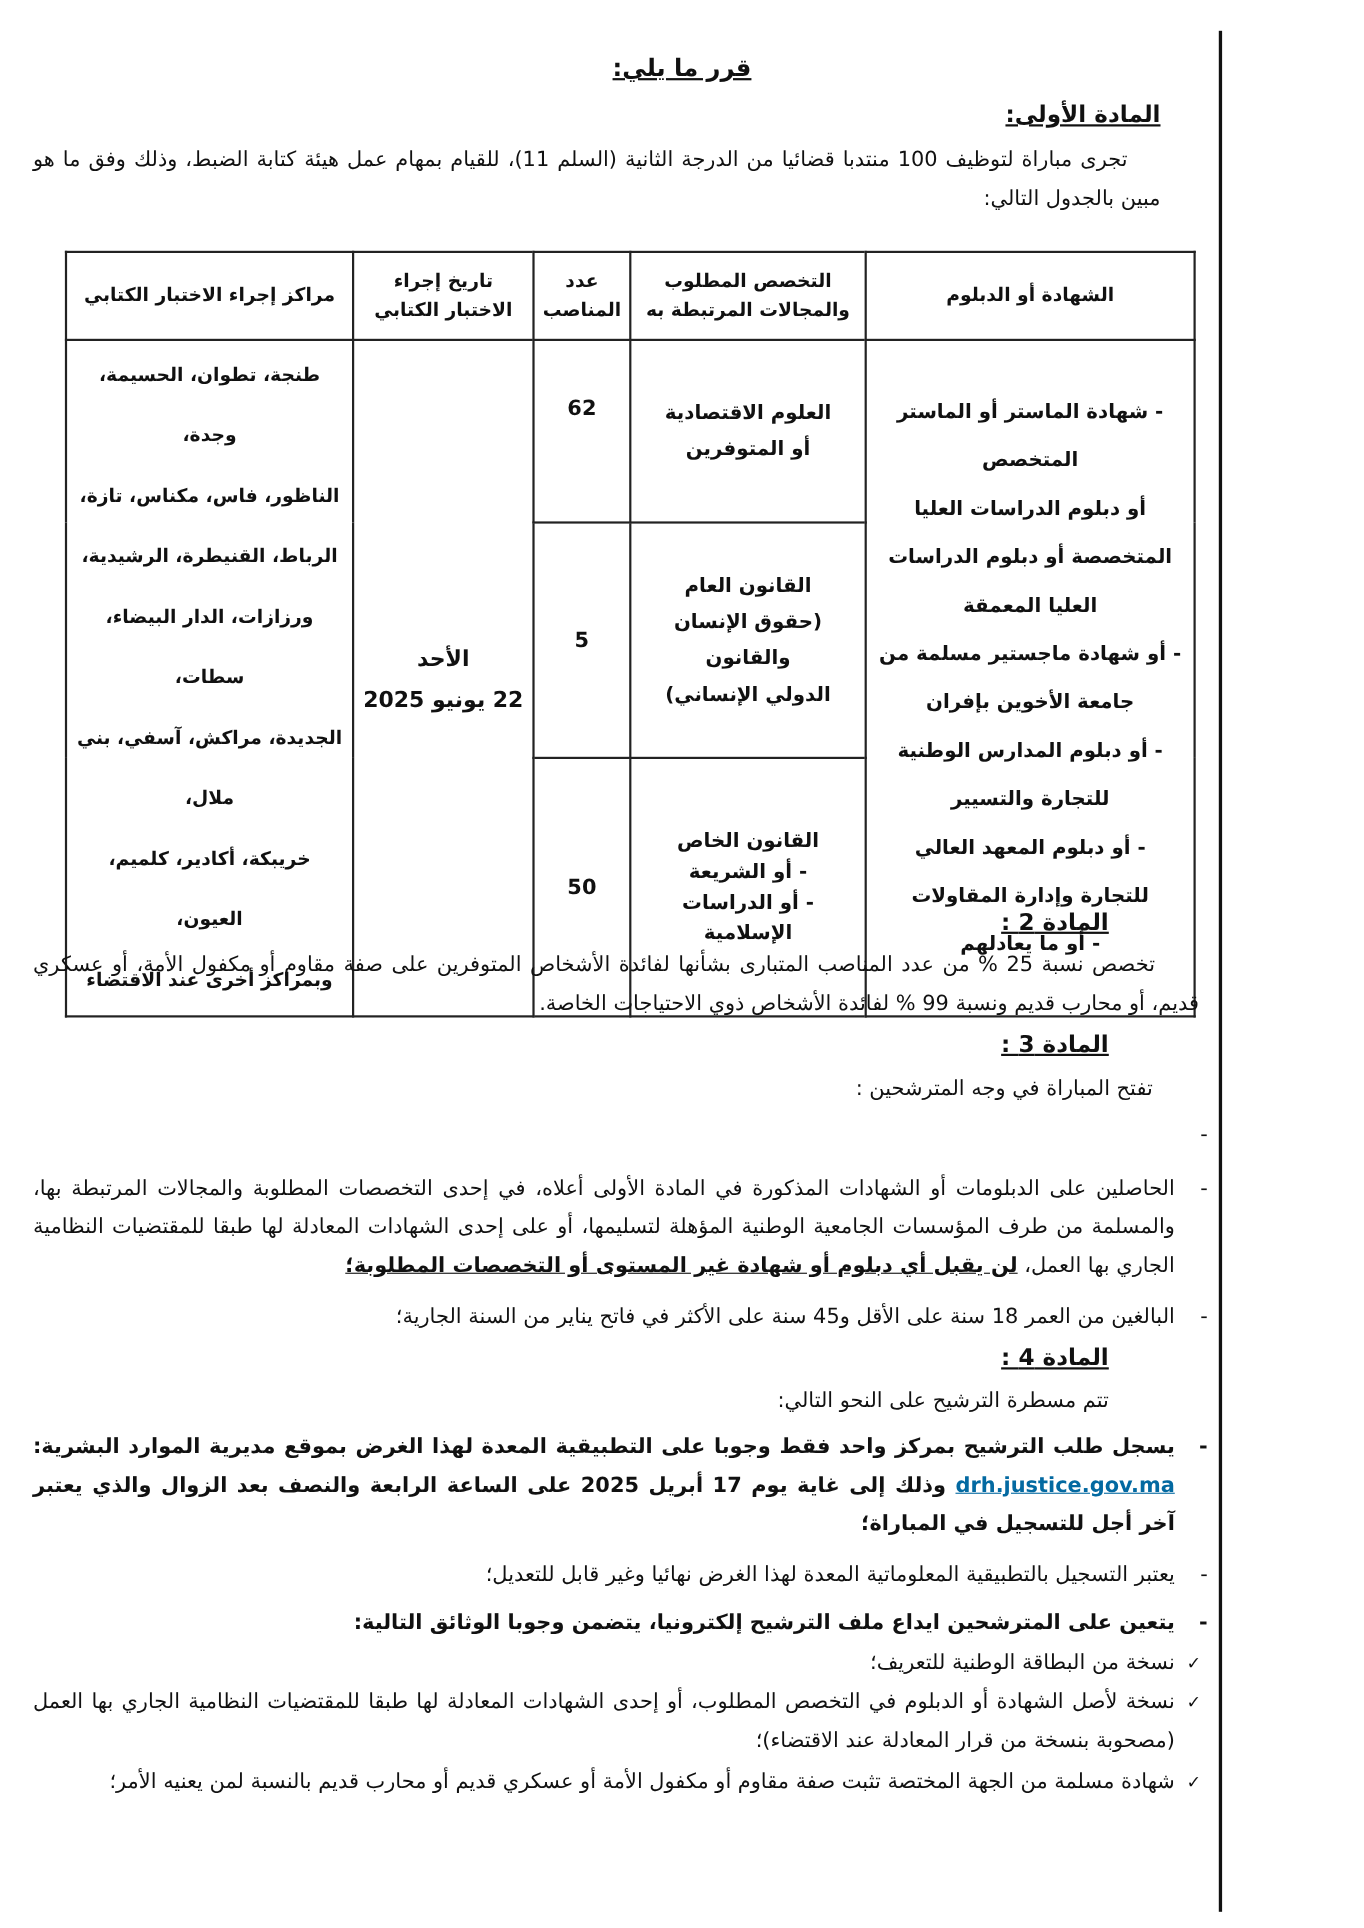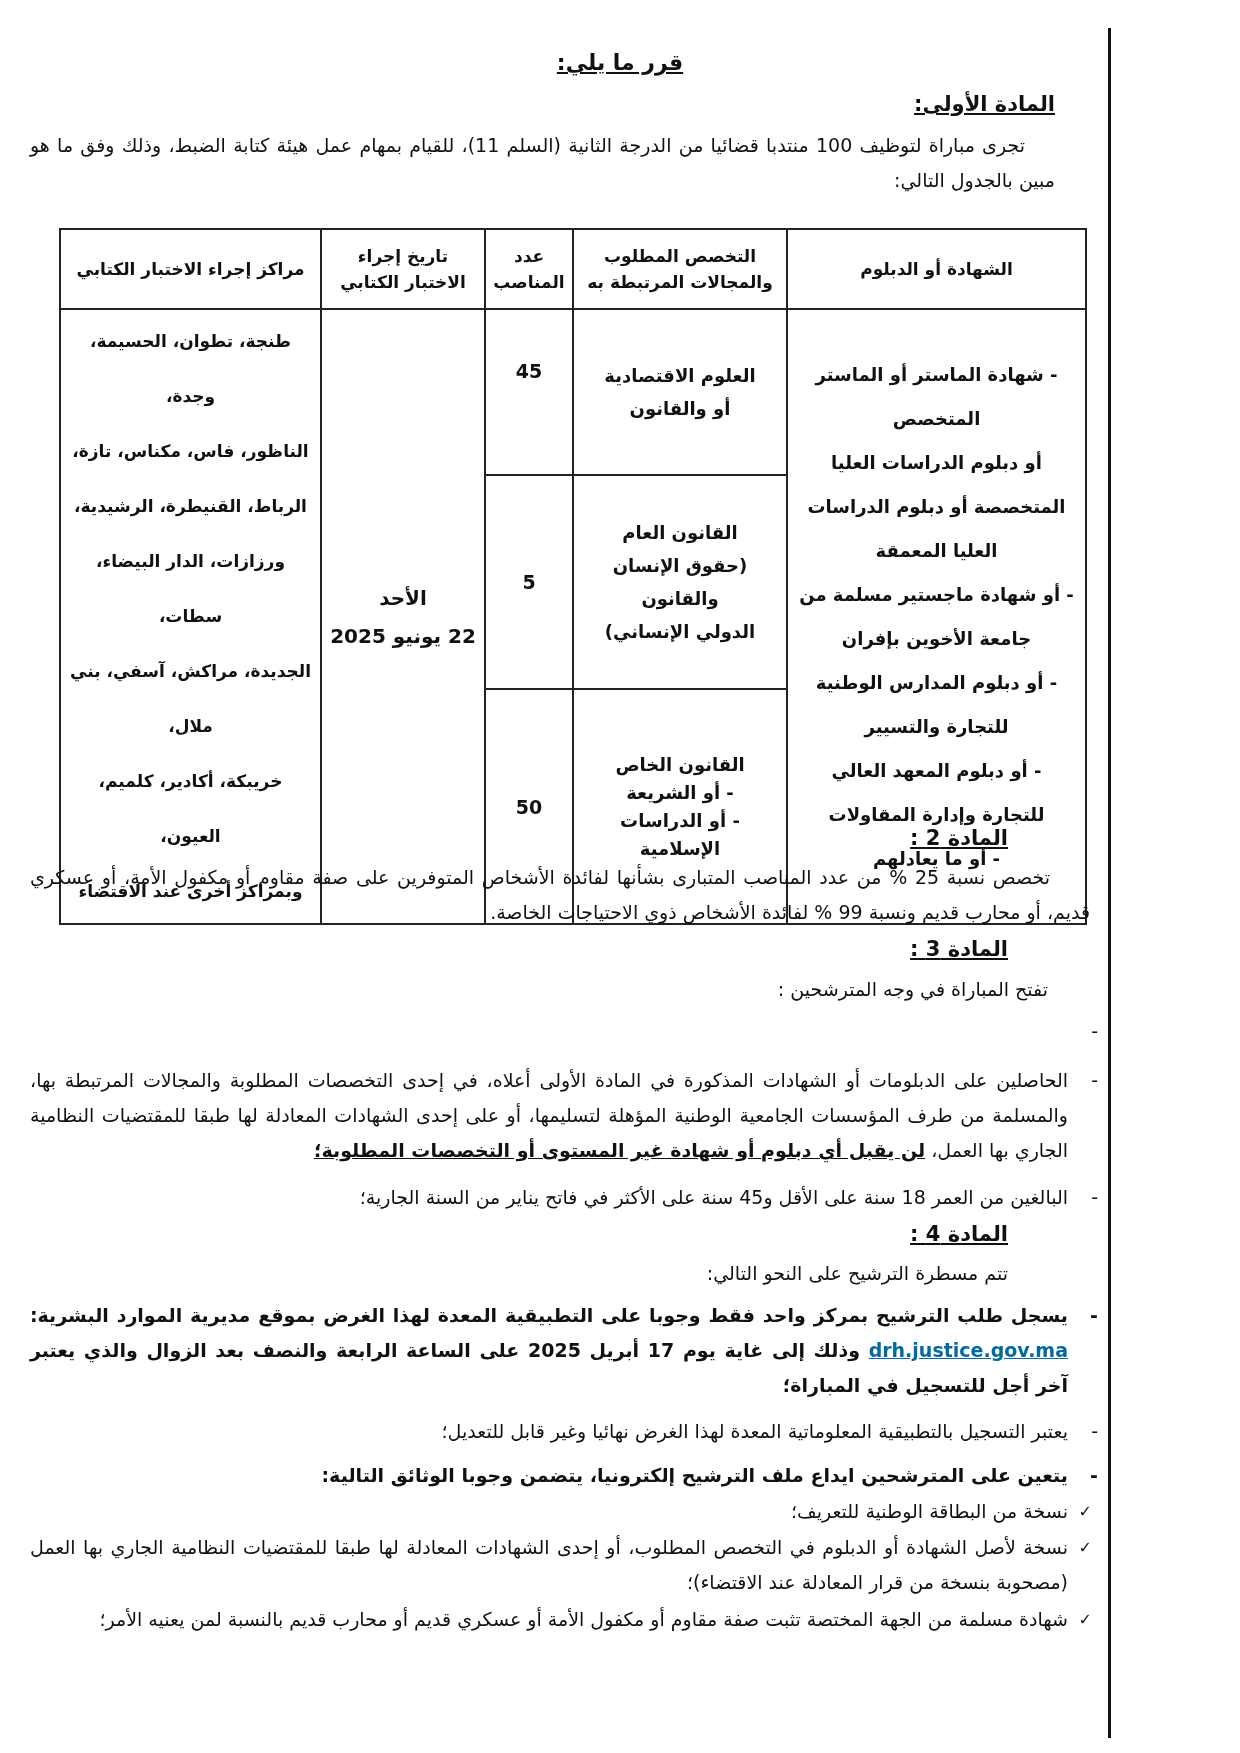--- a/index.html
+++ b/index.html
@@ -55,23 +55,23 @@
         <td rowspan="3" class="cert" style="padding:12px 10px;">
           <div>- شهادة الماستر أو الماستر المتخصص</div>
           <div>أو دبلوم الدراسات العليا المتخصصة أو دبلوم الدراسات العليا المعمقة</div>
           <div>- أو شهادة ماجستير مسلمة من جامعة الأخوين بإفران</div>
           <div>- أو دبلوم المدارس الوطنية للتجارة والتسيير</div>
           <div>- أو دبلوم المعهد العالي للتجارة وإدارة المقاولات</div>
           <div>- أو ما يعادلهم</div>
         </td>
         <td class="spec" style="height:128px;">
           <div>العلوم الاقتصادية</div>
-          <div>أو والقانون</div>
+          <div>أو المتوفرين</div>
         </td>
-        <td class="num" style="vertical-align:top; padding-top:50px;">45</td>
+        <td class="num" style="vertical-align:top; padding-top:50px;">62</td>
         <td rowspan="3" class="date">
           <div>الأحد</div>
           <div>22 يونيو 2025</div>
         </td>
         <td rowspan="3" class="centers">
           <div>طنجة، تطوان، الحسيمة، وجدة،</div>
           <div>الناظور، فاس، مكناس، تازة،</div>
           <div>الرباط، القنيطرة، الرشيدية،</div>
           <div>ورزازات، الدار البيضاء، سطات،</div>
           <div>الجديدة، مراكش، آسفي، بني ملال،</div>

